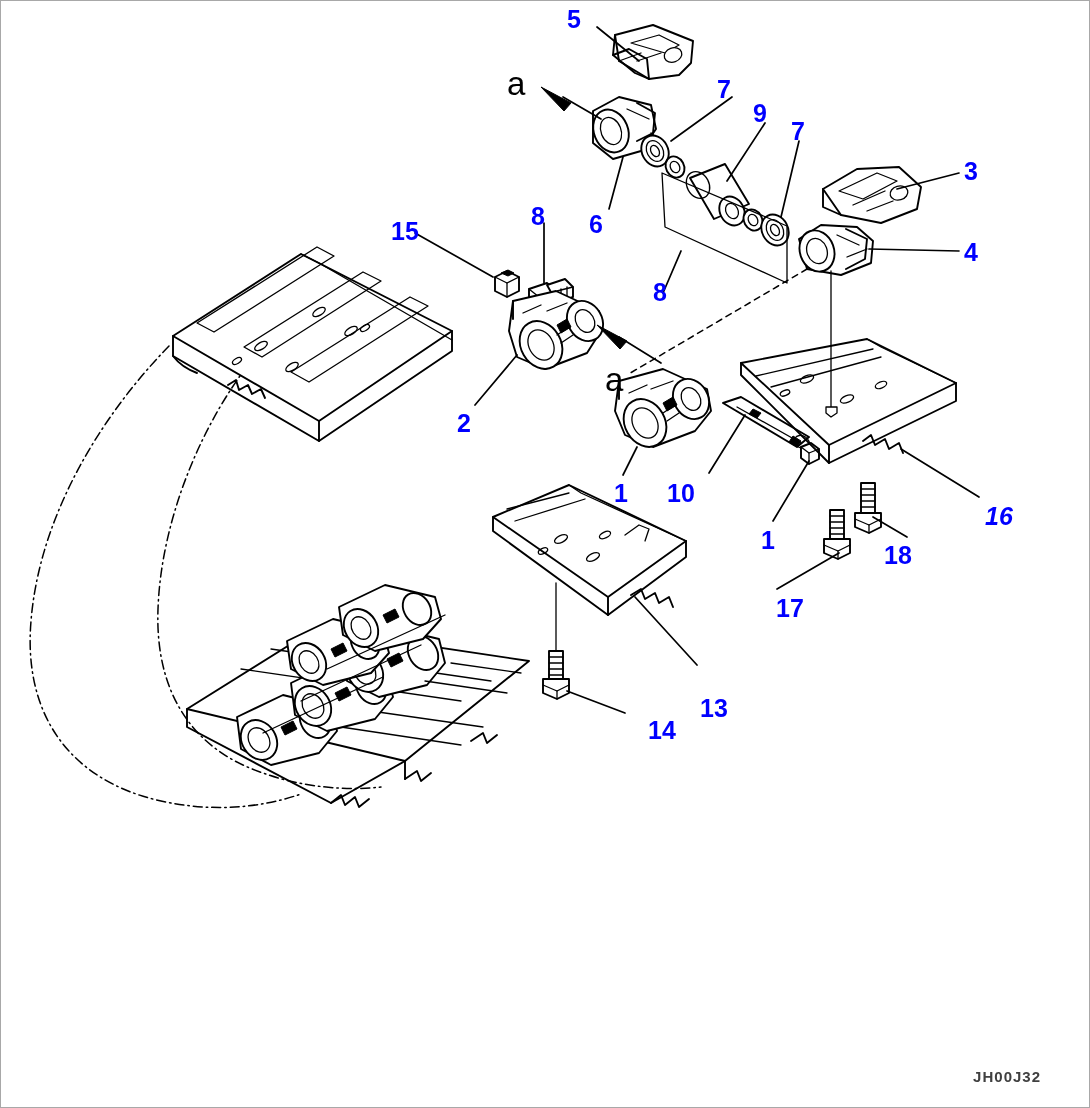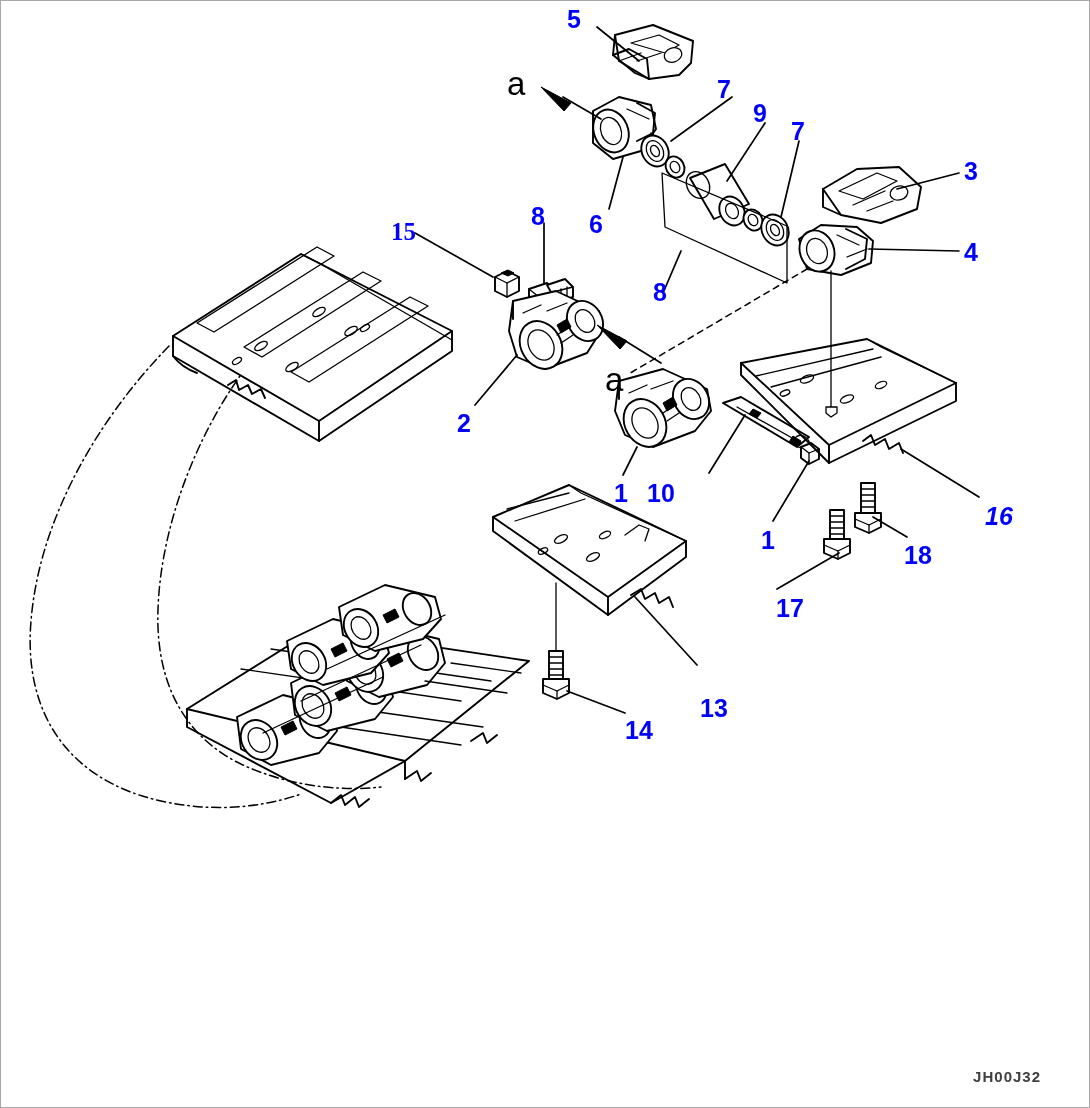--- a/index.html
+++ b/index.html
@@ -393,31 +393,31 @@
 
   </svg>
 
   <div class="callout" style="left:566px; top:6px;">5</div>
   <div class="callout" style="left:716px; top:76px;">7</div>
   <div class="callout" style="left:752px; top:100px;">9</div>
   <div class="callout" style="left:790px; top:118px;">7</div>
   <div class="callout" style="left:963px; top:158px;">3</div>
   <div class="callout" style="left:588px; top:211px;">6</div>
   <div class="callout" style="left:530px; top:203px;">8</div>
-  <div class="callout" style="left:390px; top:218px;font-family:Liberation Serif, serif;">15</div>
+  <div class="callout" style="left:390px; top:218px;">15</div>
   <div class="callout" style="left:963px; top:239px;">4</div>
   <div class="callout" style="left:652px; top:279px;">8</div>
   <div class="callout" style="left:456px; top:410px;">2</div>
   <div class="callout" style="left:613px; top:480px;">1</div>
-  <div class="callout" style="left:646px; top:480px;text-align:right;">10</div>
+  <div class="callout" style="left:666px; top:480px;text-align:right;">10</div>
   <div class="callout" style="left:760px; top:527px;">1</div>
   <div class="callout" style="left:984px; top:503px;font-style:italic;">16</div>
-  <div class="callout" style="left:903px; top:542px;">18</div>
+  <div class="callout" style="left:883px; top:542px;">18</div>
   <div class="callout" style="left:775px; top:595px;">17</div>
   <div class="callout" style="left:699px; top:671px;margin-top:24px;">13</div>
-  <div class="callout" style="left:624px; top:717px;">14</div>
+  <div class="callout" style="left:647px; top:717px;">14</div>
 
   <div class="section-marker" style="left:506px; top:66px;">a</div>
   <div class="section-marker" style="left:604px; top:362px;">a</div>
 
   <div id="drawing-id">JH00J32</div>
 
 </div>
 
 </body></html>

